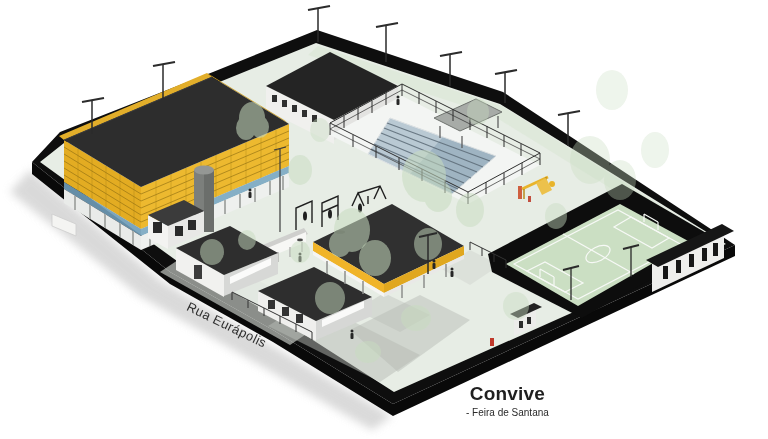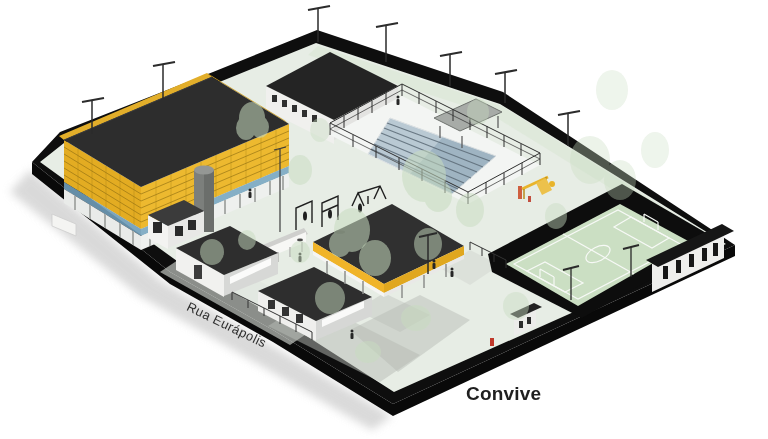--- a/index.html
+++ b/index.html
@@ -291,15 +291,16 @@
     <g stroke-width="2.2">
       <path d="M82 102l22 -4M153 66l22 -4M308 10l22 -4M376 27l22 -4M440 56l22 -4M495 74l22 -4M558 115l22 -4M419 237l18 -4"></path>
     </g>
   </g>
 </svg>
 
 <div class="street-label">Rua Eurápolis</div>
 
 <div class="title-block">
   <div class="title">Convive</div>
+  <div class="subs">- Feira de Santana</div>
 </div>
 
 </div>
 
 </body></html>

